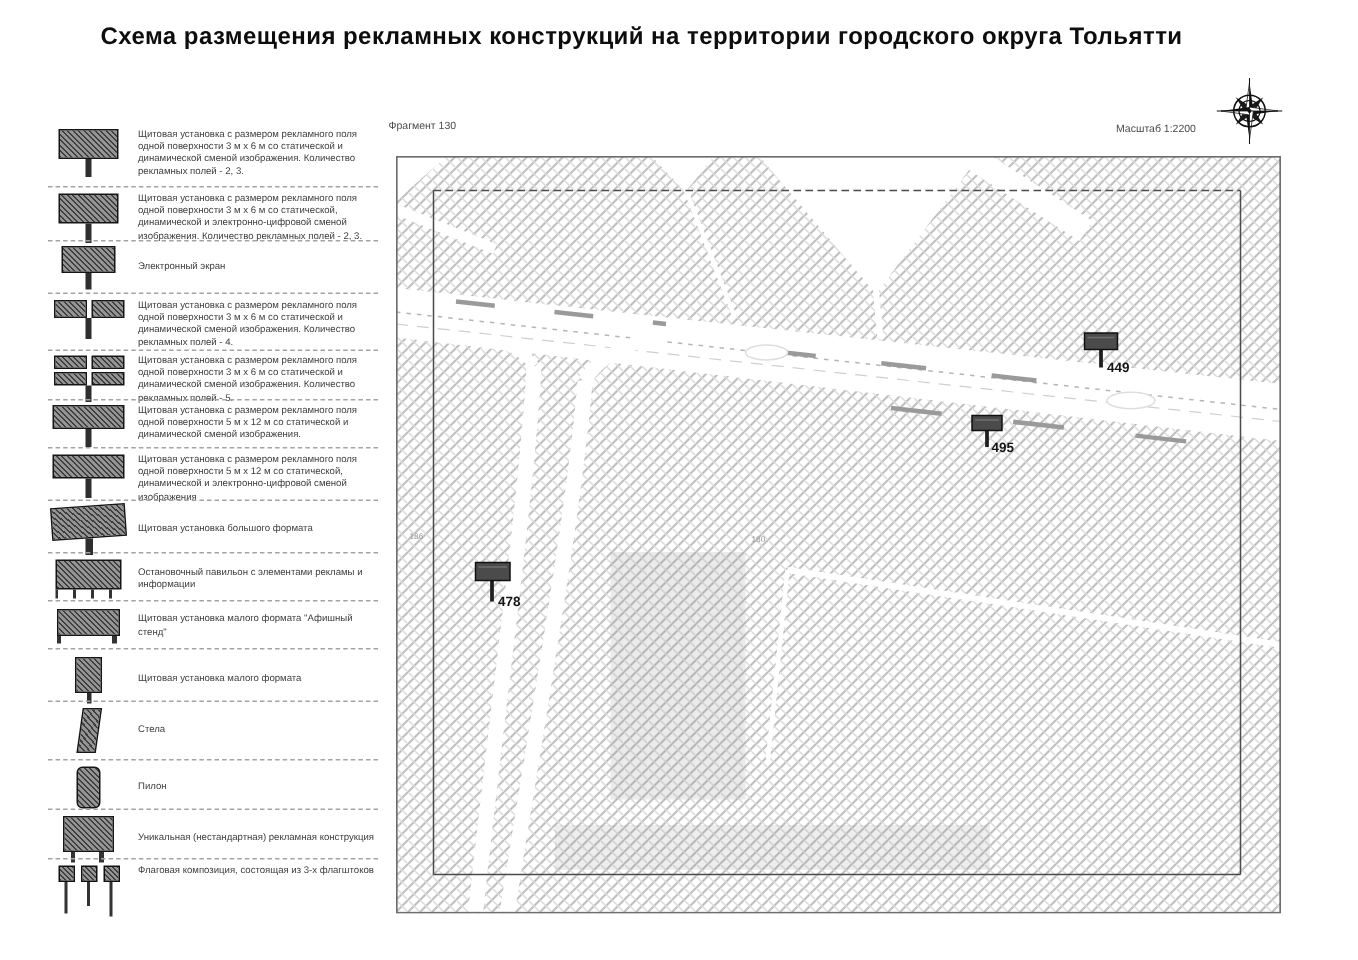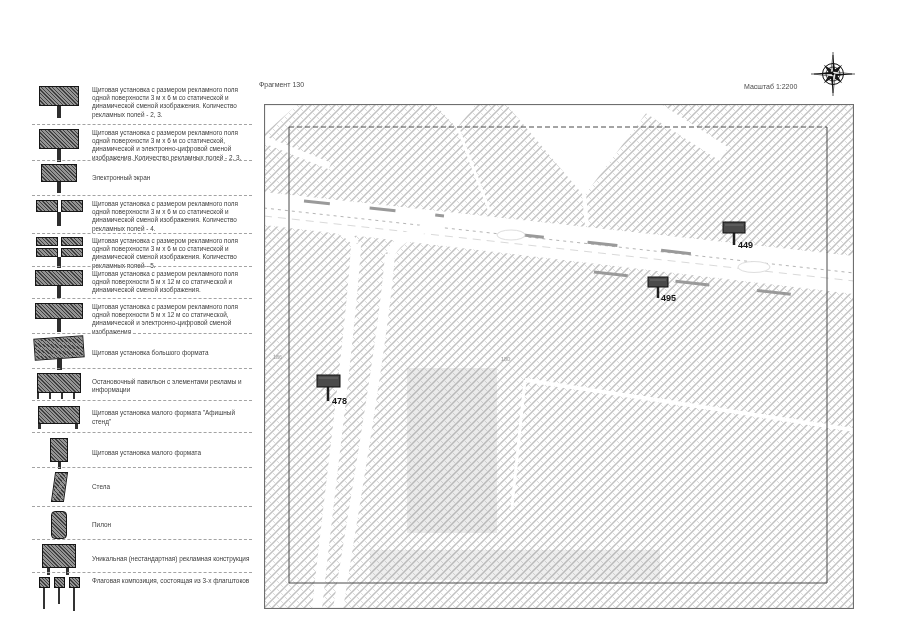--- a/index.html
+++ b/index.html
@@ -27,20 +27,21 @@
   
   .maplabel{position:absolute;font-size:7px;color:#4a4a4a;}
   #mapwrap{position:absolute;left:264px;top:104px;width:590px;height:505px;}
   #compass{position:absolute;left:811px;top:52px;}
 </style>
 </head>
 <body>
 
 <div id="stage">
 
+  <div class="title">Схема размещения рекламных конструкций на территории городского округа Тольятти</div>
 
   <div class="lrow" style="top:86px">
     <div class="licon">
       <span class="panel" style="width:40px;height:20px"></span>
         <span class="post" style="height:12px"></span>
     </div>
     <div class="ltext">Щитовая установка с размером рекламного поля одной поверхности 3 м х 6 м со статической и динамической сменой изображения. Количество рекламных полей - 2, 3.</div>
   </div>
   <div class="sep" style="top:124px"></div>
 

